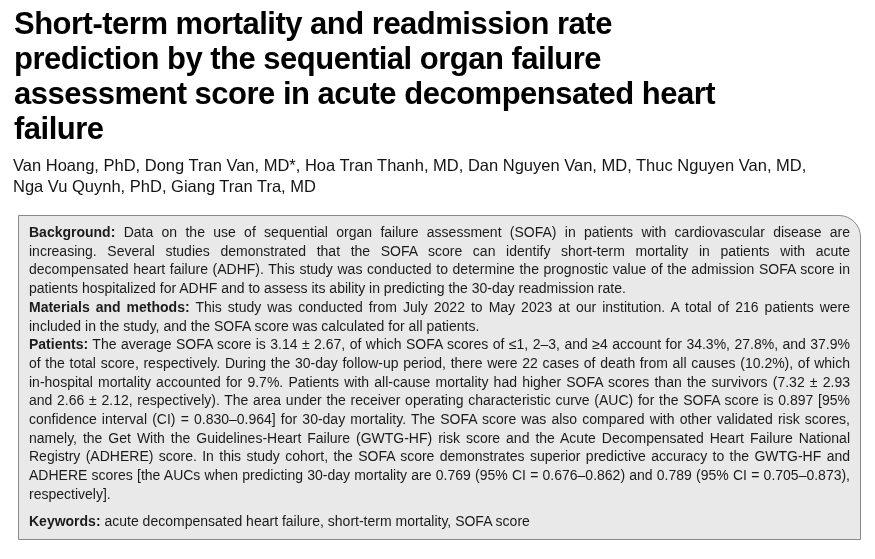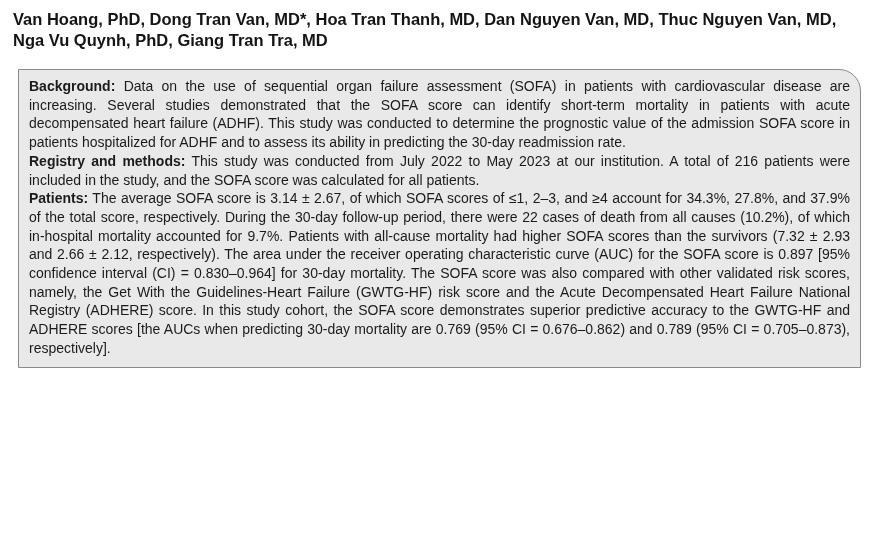--- a/index.html
+++ b/index.html
@@ -24,21 +24,20 @@
     letter-spacing:-0.5px;
     color:var(--title);
     white-space:pre-line;
   }
   .paper-authors{
     margin:9px 18px 0 13px;
     font-size:16.5px;
     line-height:21px;
     color:#141414;
     white-space:pre-line;
-    font-weight:bold;
   }
   .abstract-box{
     margin:18px 14px 0 18px;
     width:843px;
     background:var(--box-bg);
     border:1.5px solid var(--box-border);
     border-top-right-radius:22px;
     padding:7px 10px 9px 10px;
   }
   .abs-para{
@@ -48,37 +47,45 @@
     color:var(--text);
   }
   .abs-para b{font-weight:bold;}
   .abs-para.keywords{margin-top:8px;}
 </style>
 </head>
 <body>
 
 <div class="page">
 
+  <h1 class="paper-title">Short-term mortality and readmission rate
+prediction by the sequential organ failure
+assessment score in acute decompensated heart
+failure</h1>
 
   <p class="paper-authors">Van Hoang, PhD, Dong Tran Van, MD*, Hoa Tran Thanh, MD, Dan Nguyen Van, MD, Thuc Nguyen Van, MD,
 Nga Vu Quynh, PhD, Giang Tran Tra, MD</p>
 
   <div class="abstract-box">
 
     <p class="abs-para">
       <b>Background:</b>
       <span>Data on the use of sequential organ failure assessment (SOFA) in patients with cardiovascular disease are increasing. Several studies demonstrated that the SOFA score can identify short-term mortality in patients with acute decompensated heart failure (ADHF). This study was conducted to determine the prognostic value of the admission SOFA score in patients hospitalized for ADHF and to assess its ability in predicting the 30-day readmission rate.</span>
     </p>
 
     <p class="abs-para">
-      <b>Registry and methods:</b>
+      <b>Materials and methods:</b>
       <span>This study was conducted from July 2022 to May 2023 at our institution. A total of 216 patients were included in the study, and the SOFA score was calculated for all patients.</span>
     </p>
 
     <p class="abs-para">
       <b>Patients:</b>
       <span>The average SOFA score is 3.14 ± 2.67, of which SOFA scores of ≤1, 2–3, and ≥4 account for 34.3%, 27.8%, and 37.9% of the total score, respectively. During the 30-day follow-up period, there were 22 cases of death from all causes (10.2%), of which in-hospital mortality accounted for 9.7%. Patients with all-cause mortality had higher SOFA scores than the survivors (7.32 ± 2.93 and 2.66 ± 2.12, respectively). The area under the receiver operating characteristic curve (AUC) for the SOFA score is 0.897 [95% confidence interval (CI) = 0.830–0.964] for 30-day mortality. The SOFA score was also compared with other validated risk scores, namely, the Get With the Guidelines-Heart Failure (GWTG-HF) risk score and the Acute Decompensated Heart Failure National Registry (ADHERE) score. In this study cohort, the SOFA score demonstrates superior predictive accuracy to the GWTG-HF and ADHERE scores [the AUCs when predicting 30-day mortality are 0.769 (95% CI = 0.676–0.862) and 0.789 (95% CI = 0.705–0.873), respectively].</span>
     </p>
 
 
+    <p class="abs-para keywords">
+      <b>Keywords:</b>
+      <span>acute decompensated heart failure, short-term mortality, SOFA score</span>
+    </p>
 
   </div>
 </div>
 
 </body></html>

